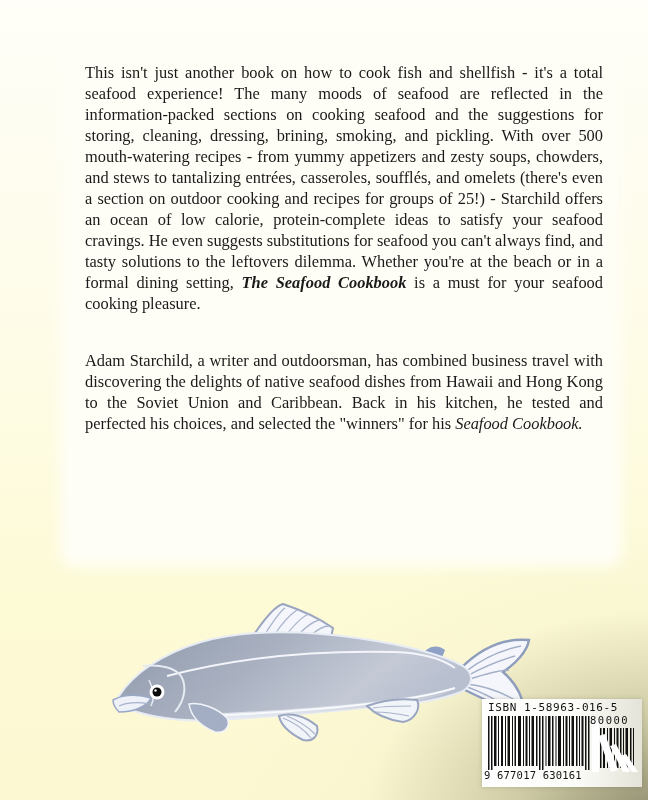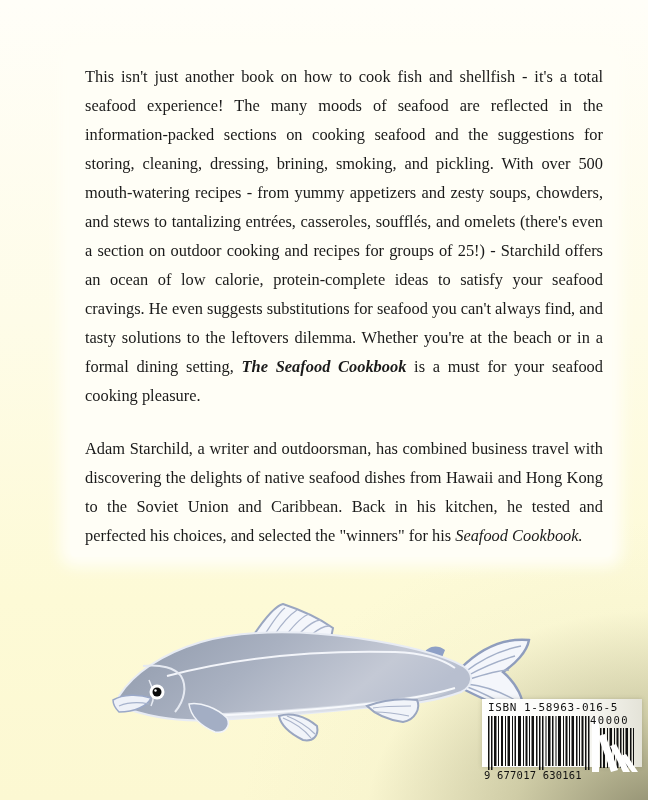--- a/index.html
+++ b/index.html
@@ -15,32 +15,32 @@
   }
   .text-box {
     position: absolute; left: 70px; top: 52px; width: 542px; height: 505px;
     background: #fffef6;
     box-shadow: 0 0 14px 10px #fffef6;
     border-radius: 6px;
   }
   .copy {
     position: absolute; left: 85px; top: 62px; width: 518px;
     font-family: "Liberation Serif", "DejaVu Serif", serif;
-    font-size: 16.4px; line-height: 29px; color: #1a1a1a;
+    font-size: 16.4px; line-height: 21px; color: #1a1a1a;
     text-align: justify;
   }
   .copy p { margin: 0; }
-  .copy p + p { margin-top: 24px; }
+  .copy p + p { margin-top: 36px; }
   .bi { font-weight: bold; font-style: italic; }
   .it { font-style: italic; }
 
   .fish { position: absolute; left: 105px; top: 588px; width: 440px; height: 160px; }
 
   .barcode {
-    position: absolute; left: 482px; top: 699px; width: 160px; height: 68px;
+    position: absolute; left: 482px; top: 699px; width: 160px; height: 88px;
     background: linear-gradient(90deg, #ffffff 0%, #fbfbf7 60%, #e4e3d8 100%);
     box-shadow: 0 0 4px rgba(80,80,60,0.25);
   }
   .isbn-label {
     position: absolute; left: 6px; top: 2px;
     font-family: "DejaVu Sans Mono", "Liberation Mono", monospace;
     font-size: 11px; letter-spacing: 0.6px; color: #111;
   }
   .addon-label {
     position: absolute; left: 108px; top: 15px;
@@ -181,17 +181,17 @@
         <rect x="145" y="12" width="1" height="40"></rect>
       </g>
 
       <g fill="#ffffff">
         <polygon points="104,4 111,4 111,56 104,56"></polygon>
         <polygon points="110,20 117,18 130,54 123,56"></polygon>
         <polygon points="122,30 128,28 142,56 135,56"></polygon>
         <polygon points="132,40 138,38 150,56 144,56"></polygon>
       </g>
     </svg>
-    <span class="addon-label">40000</span>
+    <span class="addon-label">80000</span>
     <span class="ean-digits">9 677017 630161</span>
   </div>
 
 </div>
 
 </body></html>

